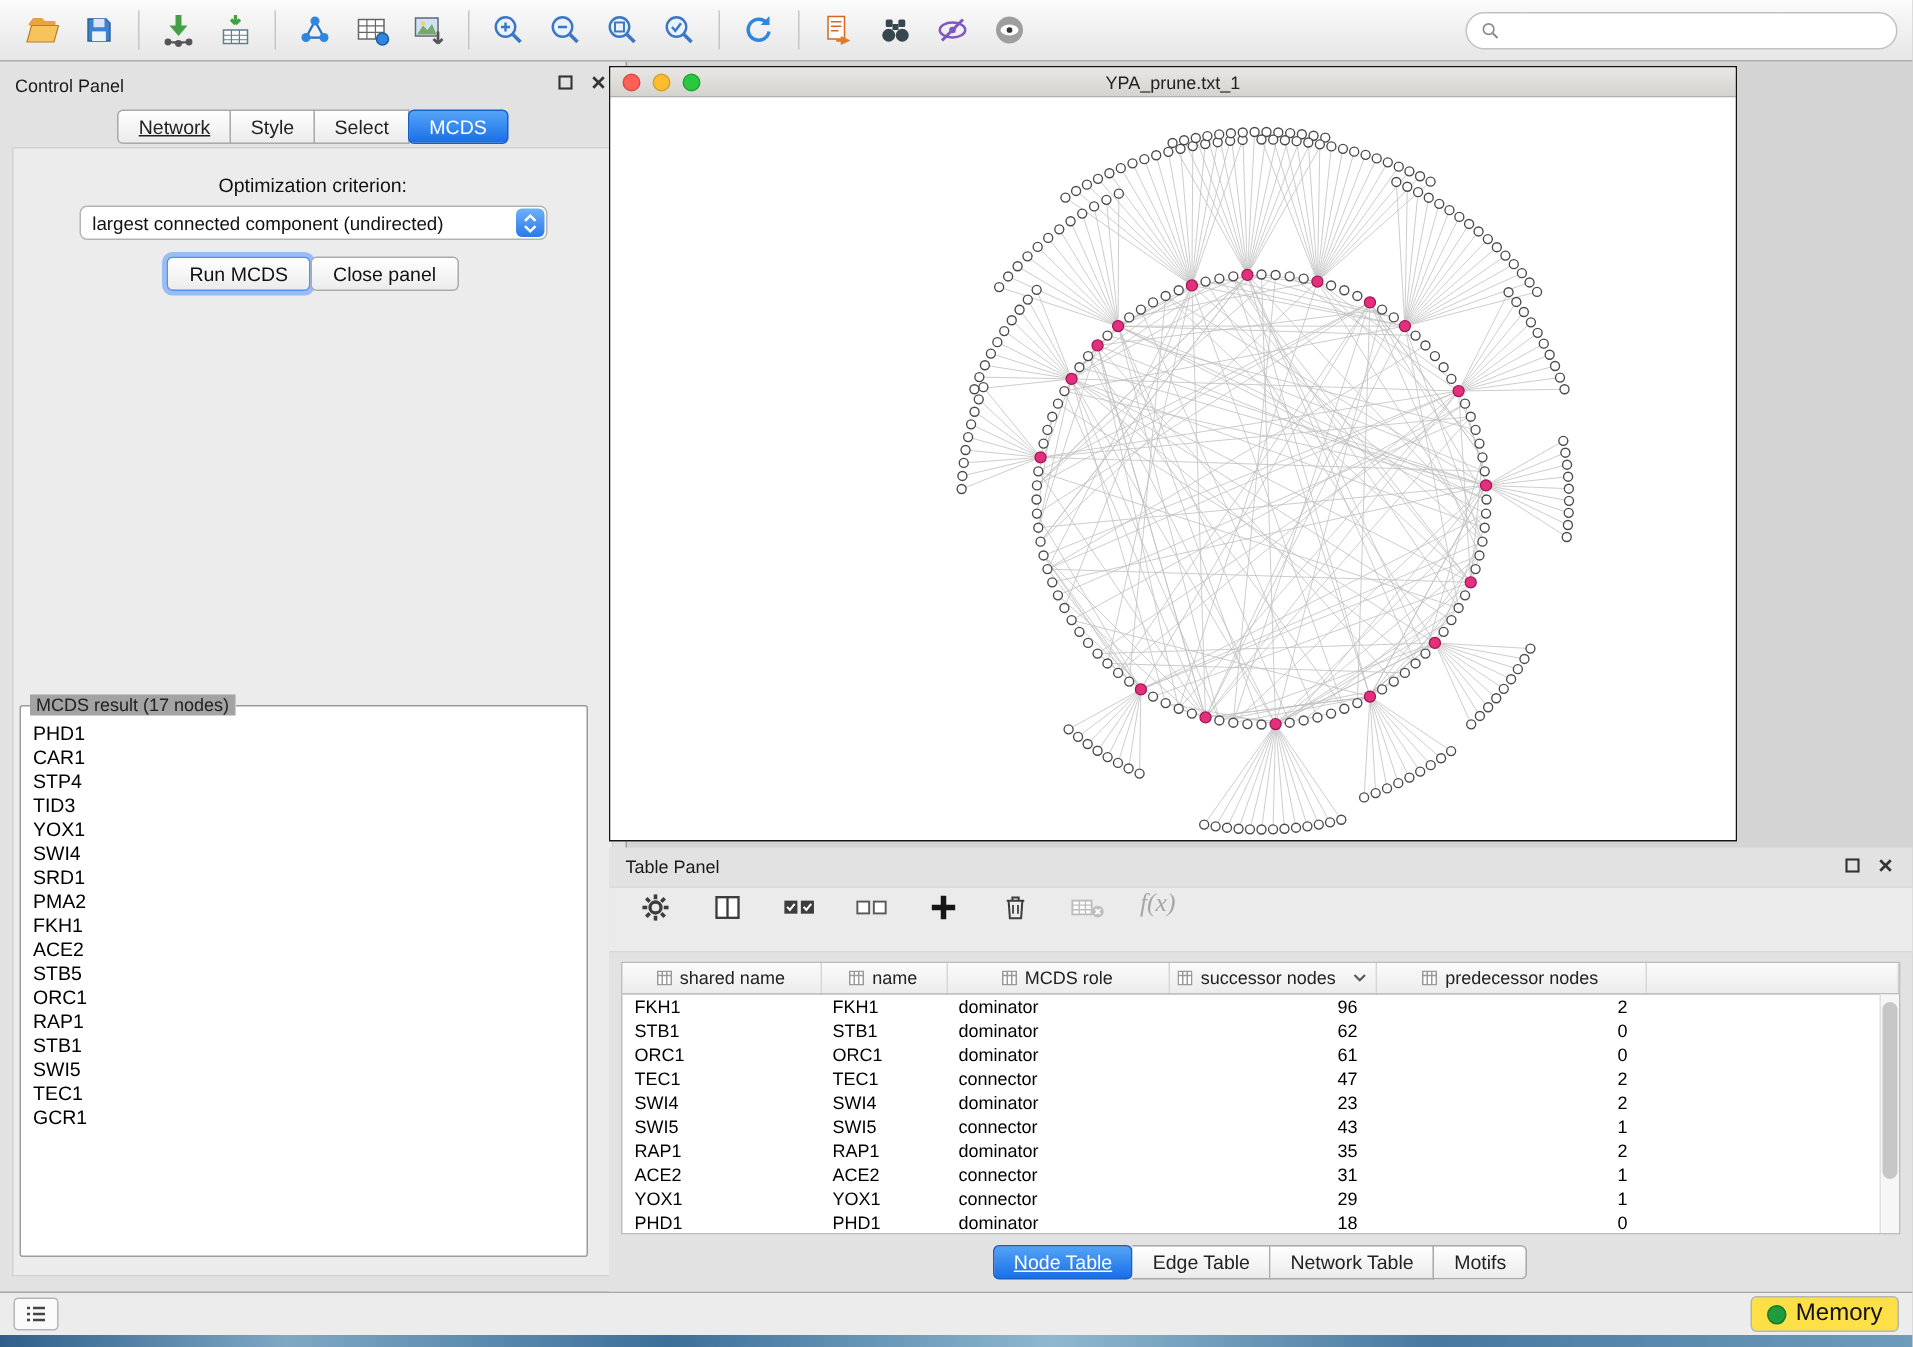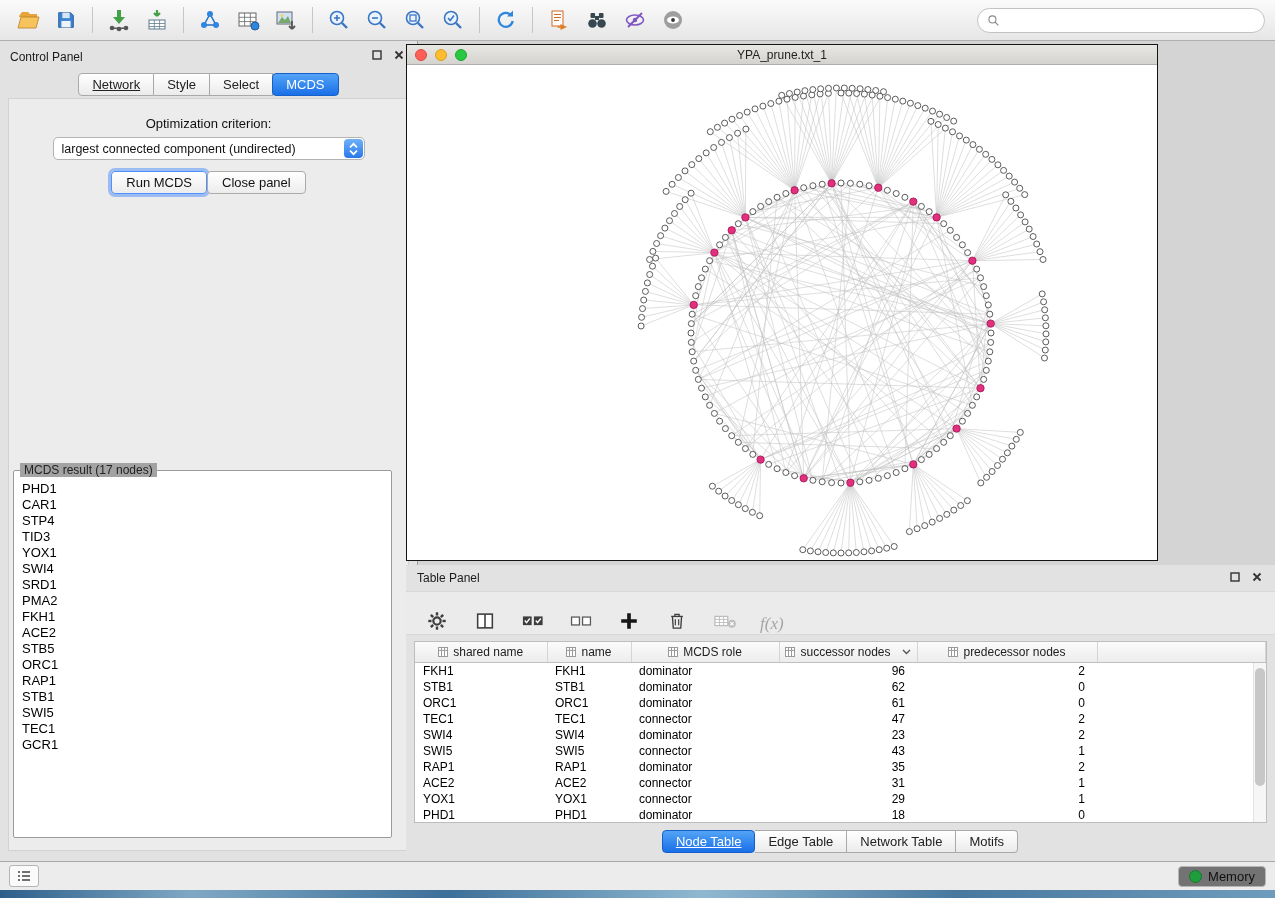--- a/index.html
+++ b/index.html
@@ -37,36 +37,36 @@
   .network-window{position:absolute;left:406px;top:44px;width:752px;height:517px;border:1px solid #141414;box-sizing:border-box;background:#fff;z-index:2;}
   .nw-titlebar{height:19px;background:linear-gradient(#e8e7e4,#d4d3d0);border-bottom:1px solid #aeaeac;display:flex;align-items:center;position:relative;}
   .lights{position:absolute;left:8px;top:0;bottom:0;display:flex;align-items:center;gap:8px;}
   .light{width:12px;height:12px;border-radius:50%;box-sizing:border-box;}
   .nw-title{flex:1;text-align:center;font-size:12px;color:#222;}
   .nw-canvas{position:absolute;left:0;top:20px;right:0;bottom:0;background:#fff;overflow:hidden;}
   
   .table-panel{position:absolute;left:406px;top:565px;width:869px;height:296px;background:#e2e2e2;box-sizing:border-box;z-index:2;}
   .tp-title{position:absolute;left:11px;top:6px;font-size:12px;color:#1a1a1a;}
   .tp-mini{right:12px;top:6px;}
-  .tp-toolbar{position:absolute;left:0;top:26px;right:0;height:44px;background:#ebebeb;border-top:1px solid #d8d8d8;border-bottom:1px solid #d8d8d8;display:flex;align-items:flex-end;padding:0 18px;gap:22px;box-sizing:border-box;}
+  .tp-toolbar{position:absolute;left:0;top:26px;right:0;height:44px;background:#ebebeb;border-top:1px solid #d8d8d8;border-bottom:1px solid #d8d8d8;display:flex;align-items:flex-start;padding:0 18px;gap:22px;box-sizing:border-box;}
   .tpbtn{display:flex;align-items:center;justify-content:center;width:26px;height:26px;}
   .fx{font-family:"Liberation Serif",serif;font-style:italic;font-size:17px;color:#a5a5a5;}
   .tp-table{position:absolute;left:8px;right:8px;top:76px;bottom:38px;background:#fff;border:1px solid #bdbdbd;overflow:hidden;}
   table.node-table{border-collapse:collapse;table-layout:fixed;width:100%;}
   table.node-table th{height:20px;font-size:12px;font-weight:normal;color:#222;background:linear-gradient(#fbfbfb,#ececec);border-right:1px solid #d5d5d5;border-bottom:1px solid #c0c0c0;padding:0 4px;white-space:nowrap;overflow:hidden;}
   table.node-table th .hwrap{display:flex;align-items:center;justify-content:center;gap:5px;}
   table.node-table td{height:16px;font-size:12px;color:#000;padding:0 8px;white-space:nowrap;overflow:hidden;}
   table.node-table td.num{text-align:right;padding-right:12px;}
   .vscroll{position:absolute;right:0;top:21px;bottom:0;width:12px;background:#f6f6f6;border-left:1px solid #e2e2e2;}
   .vthumb{position:absolute;left:1px;right:1px;top:5px;height:118px;background:#c7c7c7;border-radius:6px;}
   .tp-tabs{position:absolute;left:0;right:0;bottom:8px;display:flex;justify-content:center;}
   
   .statusbar{position:absolute;left:0;top:861px;width:100%;height:29px;background:#ececec;border-top:1px solid #a8a8a8;display:flex;align-items:center;padding:0 9px;box-sizing:border-box;}
   .sb-btn{width:28px;height:20px;background:#fafafa;border:1px solid #b5b5b5;border-radius:3px;display:flex;align-items:center;justify-content:center;}
-  .memory-btn{margin-left:auto;display:flex;align-items:center;gap:6px;background:#737373;border:1px solid #b5b5b5;border-radius:4px;padding:2px 10px;font-size:13px;color:#111;}
+  .memory-btn{margin-left:auto;display:flex;align-items:center;gap:6px;background:#fde047;border:1px solid #b5b5b5;border-radius:4px;padding:2px 10px;font-size:16px;color:#111;}
   .memdot{width:11px;height:11px;border-radius:50%;background:#1f9d3c;border:1px solid #157a2c;}
   .desktop-strip{position:absolute;left:0;top:890px;width:100%;height:8px;background:linear-gradient(90deg,#2e5f8a,#7fa8c4 15%,#3c6f99 35%,#8fb8d0 55%,#49789f 75%,#6e9cbc 100%);}
 </style>
 </head>
 <body>
 
 <div class="toolbar">
   <div class="tbtn">
       <span>
         <svg width="24" height="24" viewBox="0 0 24 24">

